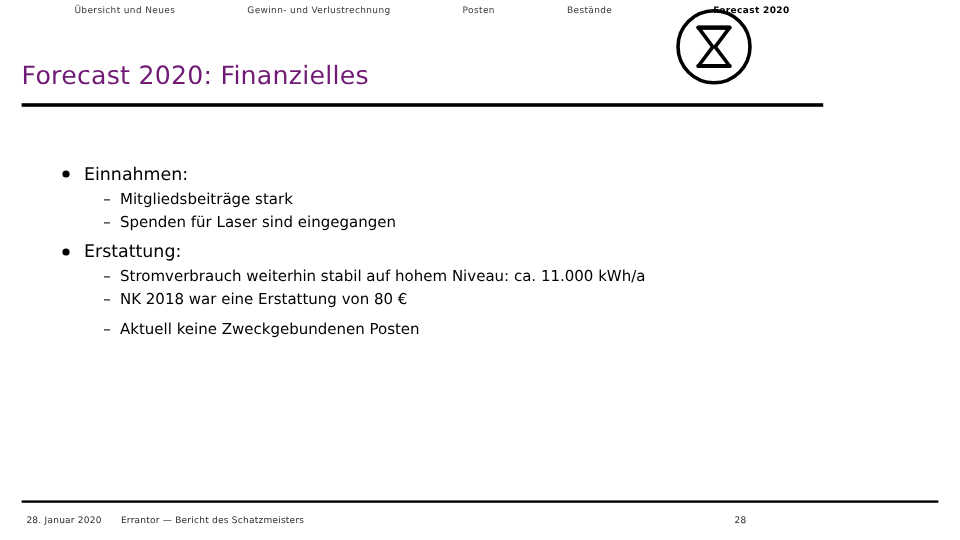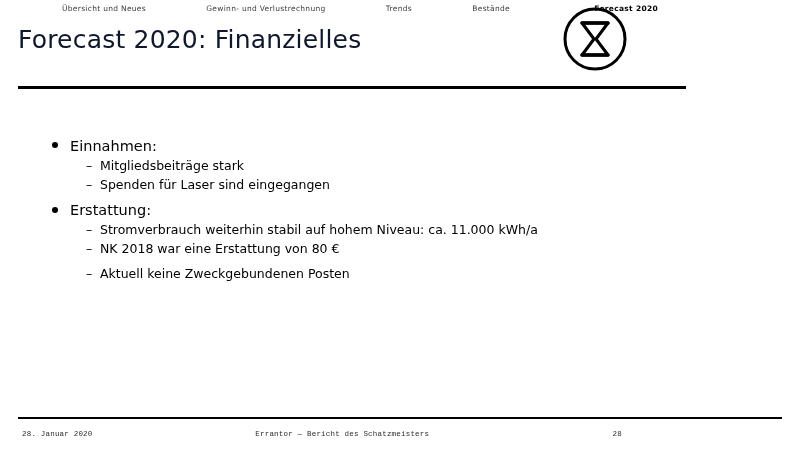--- a/index.html
+++ b/index.html
@@ -49,26 +49,26 @@
     position: absolute;
     top: 6px;
     right: 16px;
     width: 66px;
     height: 66px;
   }
 
   
   .title {
     position: absolute;
-    top: 26px;
+    top: 52px;
     left: 18px;
-    font-size: 25px;
+    font-size: 21px;
     line-height: 1.1;
     letter-spacing: 0.2px;
-    color: #0f172a;
+    color: #701a75;
     white-space: nowrap;
   }
   .title-rule {
     position: absolute;
     top: 86px;
     left: 18px;
     width: 668px;
     height: 2.5px;
     background: #000000;
   }
@@ -129,44 +129,43 @@
     position: absolute;
     bottom: 12px;
     left: 22px;
     right: 22px;
     display: flex;
     justify-content: space-between;
     align-items: baseline;
     font-size: 7.5px;
     color: #2c2c2c;
     letter-spacing: 0.2px;
-    font-family: Liberation Mono, monospace;
   }
   .footer .center {
     flex: 1;
-    text-align: center;
+    padding-left: 16px;
   }
   .footer .right {
     text-align: right;
     min-width: 30px;
     margin-top: 28px;
   }
   .footer .left {
     min-width: 60px;
   }
 </style>
 </head>
 <body>
 
 <div class="slide">
 
   <div class="topnav">
     <span class="nav-item">Übersicht und Neues</span>
     <span class="nav-item">Gewinn- und Verlustrechnung</span>
-    <span class="nav-item">Trends</span>
+    <span class="nav-item">Posten</span>
     <span class="nav-item">Bestände</span>
     <span class="nav-item active">Forecast 2020</span>
   </div>
 
   <div class="logo">
     <svg viewBox="0 0 66 66" width="66" height="66" aria-hidden="true">
       <circle cx="33" cy="33" r="30" fill="none" stroke="#000" stroke-width="3"></circle>
       <path d="M20 17 H46 L34 33 L46 49 H20 L32 33 Z" fill="none" stroke="#000" stroke-width="3" stroke-linejoin="round"></path>
       <line x1="20" y1="17" x2="46" y2="17" stroke="#000" stroke-width="3.5" stroke-linecap="round"></line>
       <line x1="20" y1="49" x2="46" y2="49" stroke="#000" stroke-width="3.5" stroke-linecap="round"></line>

